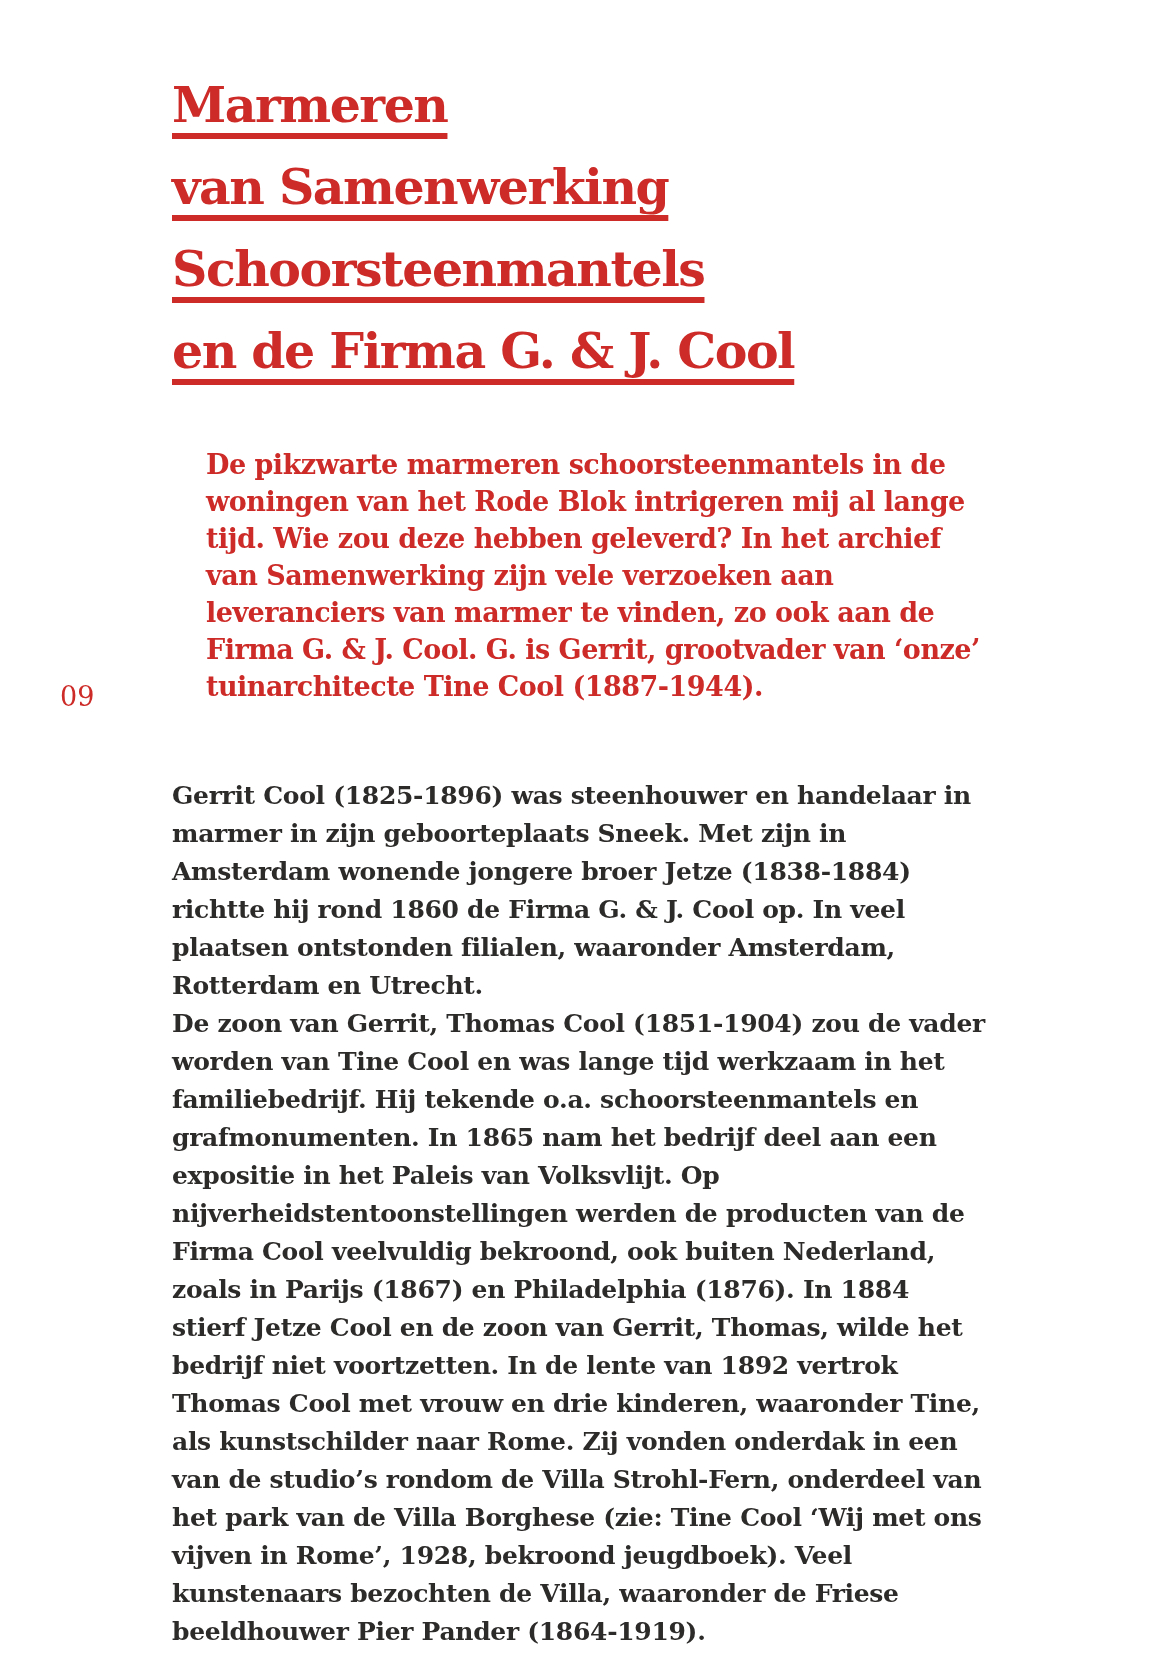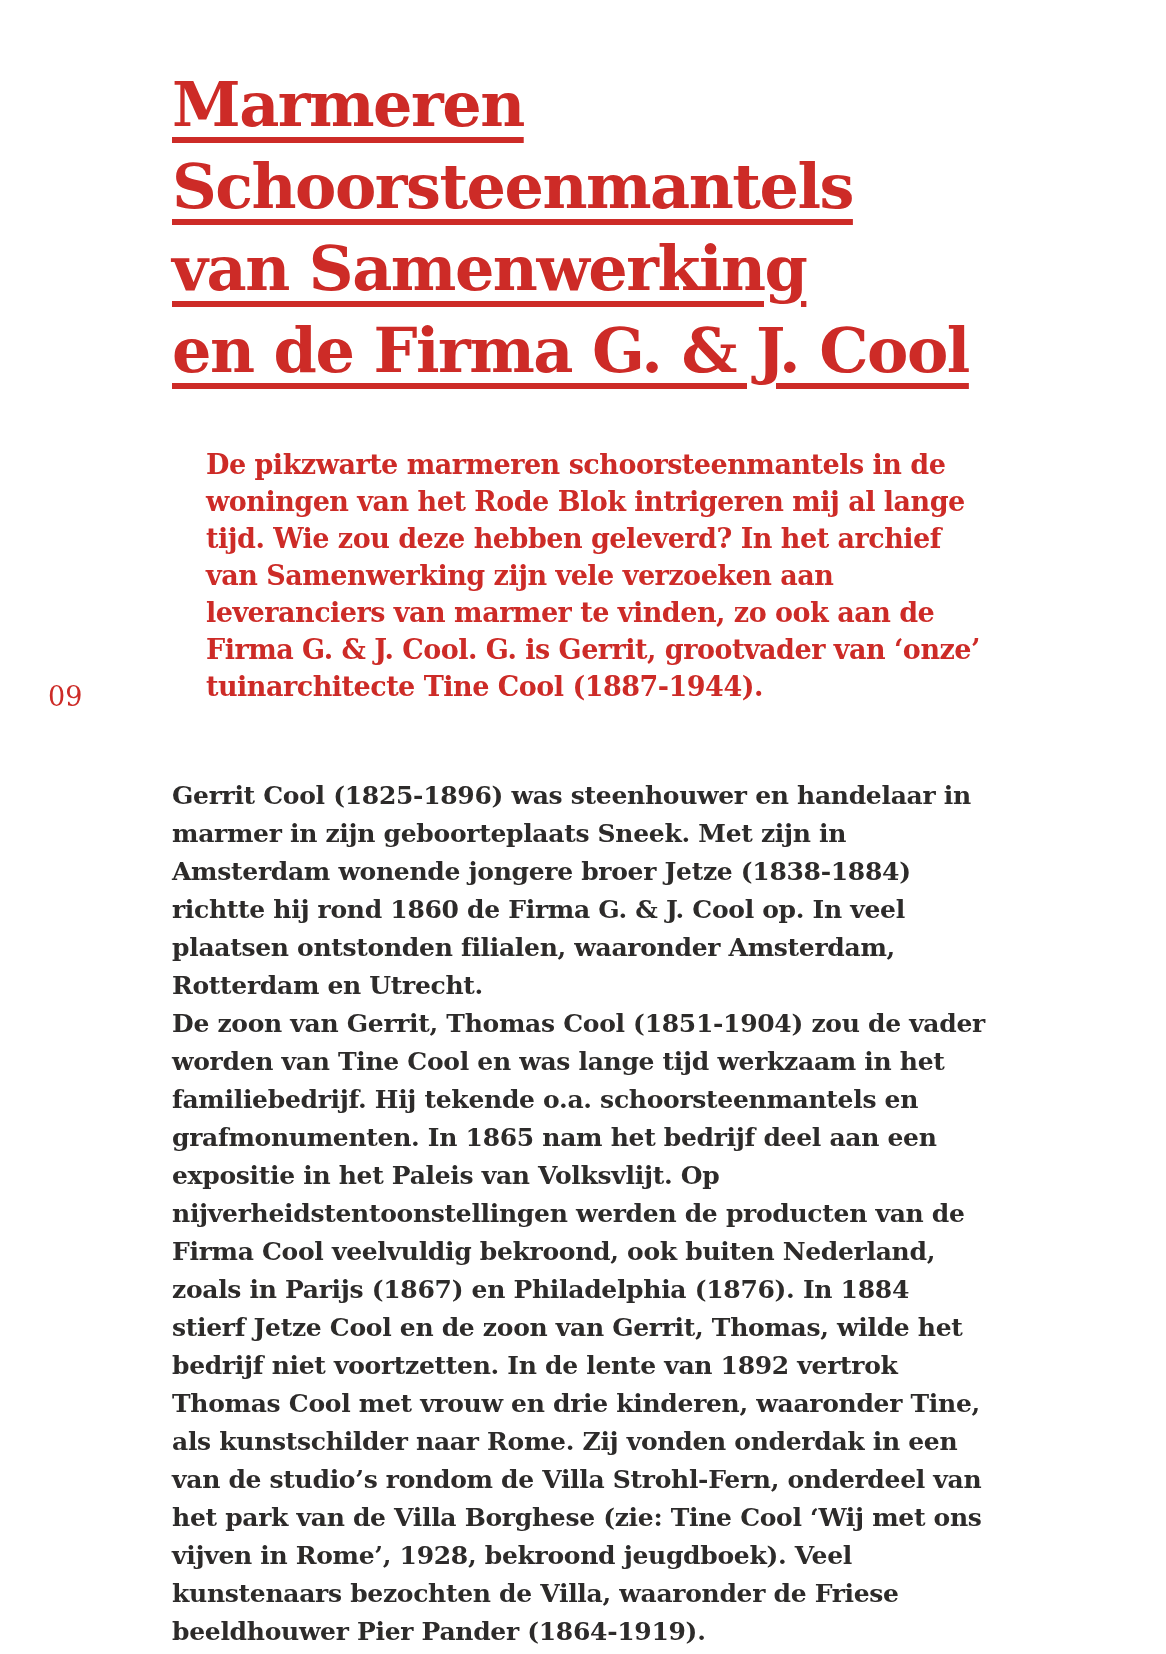--- a/index.html
+++ b/index.html
@@ -20,21 +20,21 @@
     font-family: "DejaVu Serif", serif;
   }
   .content {
     position: absolute;
     left: 172px;
     top: 0;
     width: 818px;
   }
   .title {
     margin: 64px 0 0 0;
-    font-size: 62px;
+    font-size: 49px;
     line-height: 82px;
     font-weight: bold;
     letter-spacing: -1.5px;
     color: var(--accent-red);
   }
   .title-line {
     display: block;
     text-decoration: underline;
     text-decoration-thickness: 6px;
     text-underline-offset: 11px;
@@ -59,41 +59,41 @@
     margin-top: 72px;
     width: 818px;
     font-size: 25px;
     line-height: 38px;
     letter-spacing: -0.3px;
     color: var(--body-text);
   }
   .body-paragraph { margin: 0; font-weight: bold; }
   .page-number {
     position: absolute;
-    left: 48px;
+    left: 60px;
     top: 682px;
     font-size: 27px;
     line-height: 30px;
     color: var(--accent-red);
     font-variant-numeric: oldstyle-nums;
   }
 </style>
 </head>
 <body>
 
 <div class="page">
 
   <div class="page-number">09</div>
 
   <article class="content">
 
     <h1 class="title">
       <span class="title-line">Marmeren</span>
+      <span class="title-line">van Samenwerking</span>
       <span class="title-line">Schoorsteenmantels</span>
-      <span class="title-line">van Samenwerking</span>
       <span class="title-line">en de Firma G. &amp; J. Cool</span>
     </h1>
 
 
     <p class="intro">De pikzwarte marmeren schoorsteenmantels in de woningen van het Rode Blok intrigeren mij al lange tijd. Wie zou deze hebben geleverd? In het archief van Samenwerking zijn vele verzoeken aan leveranciers van marmer te vinden, zo ook aan de Firma G. &amp; J. Cool. G. is Gerrit, grootvader van ‘onze’ tuinarchitecte Tine Cool (1887-1944).</p>
 
     <div class="body-text">
       <p class="body-paragraph">Gerrit Cool (1825-1896) was steenhouwer en handelaar in marmer in zijn geboorteplaats Sneek. Met zijn in Amsterdam wonende jongere broer Jetze (1838-1884) richtte hij rond 1860 de Firma G. &amp; J. Cool op. In veel plaatsen ontstonden filialen, waaronder Amsterdam, Rotterdam en Utrecht.</p>
       <p class="body-paragraph">De zoon van Gerrit, Thomas Cool (1851-1904) zou de vader worden van Tine Cool en was lange tijd werkzaam in het familiebedrijf. Hij tekende o.a. schoorsteenmantels en grafmonumenten. In 1865 nam het bedrijf deel aan een expositie in het Paleis van Volksvlijt. Op nijverheidstentoonstellingen werden de producten van de Firma Cool veelvuldig bekroond, ook buiten Nederland, zoals in Parijs (1867) en Philadelphia (1876). In 1884 stierf Jetze Cool en de zoon van Gerrit, Thomas, wilde het bedrijf niet voortzetten. In de lente van 1892 vertrok Thomas Cool met vrouw en drie kinderen, waaronder Tine, als kunstschilder naar Rome. Zij vonden onderdak in een van de studio’s rondom de Villa Strohl-Fern, onderdeel van het park van de Villa Borghese (zie: Tine Cool ‘Wij met ons vijven in Rome’, 1928, bekroond jeugdboek). Veel kunstenaars bezochten de Villa, waaronder de Friese beeldhouwer Pier Pander (1864-1919).</p>
     </div>

